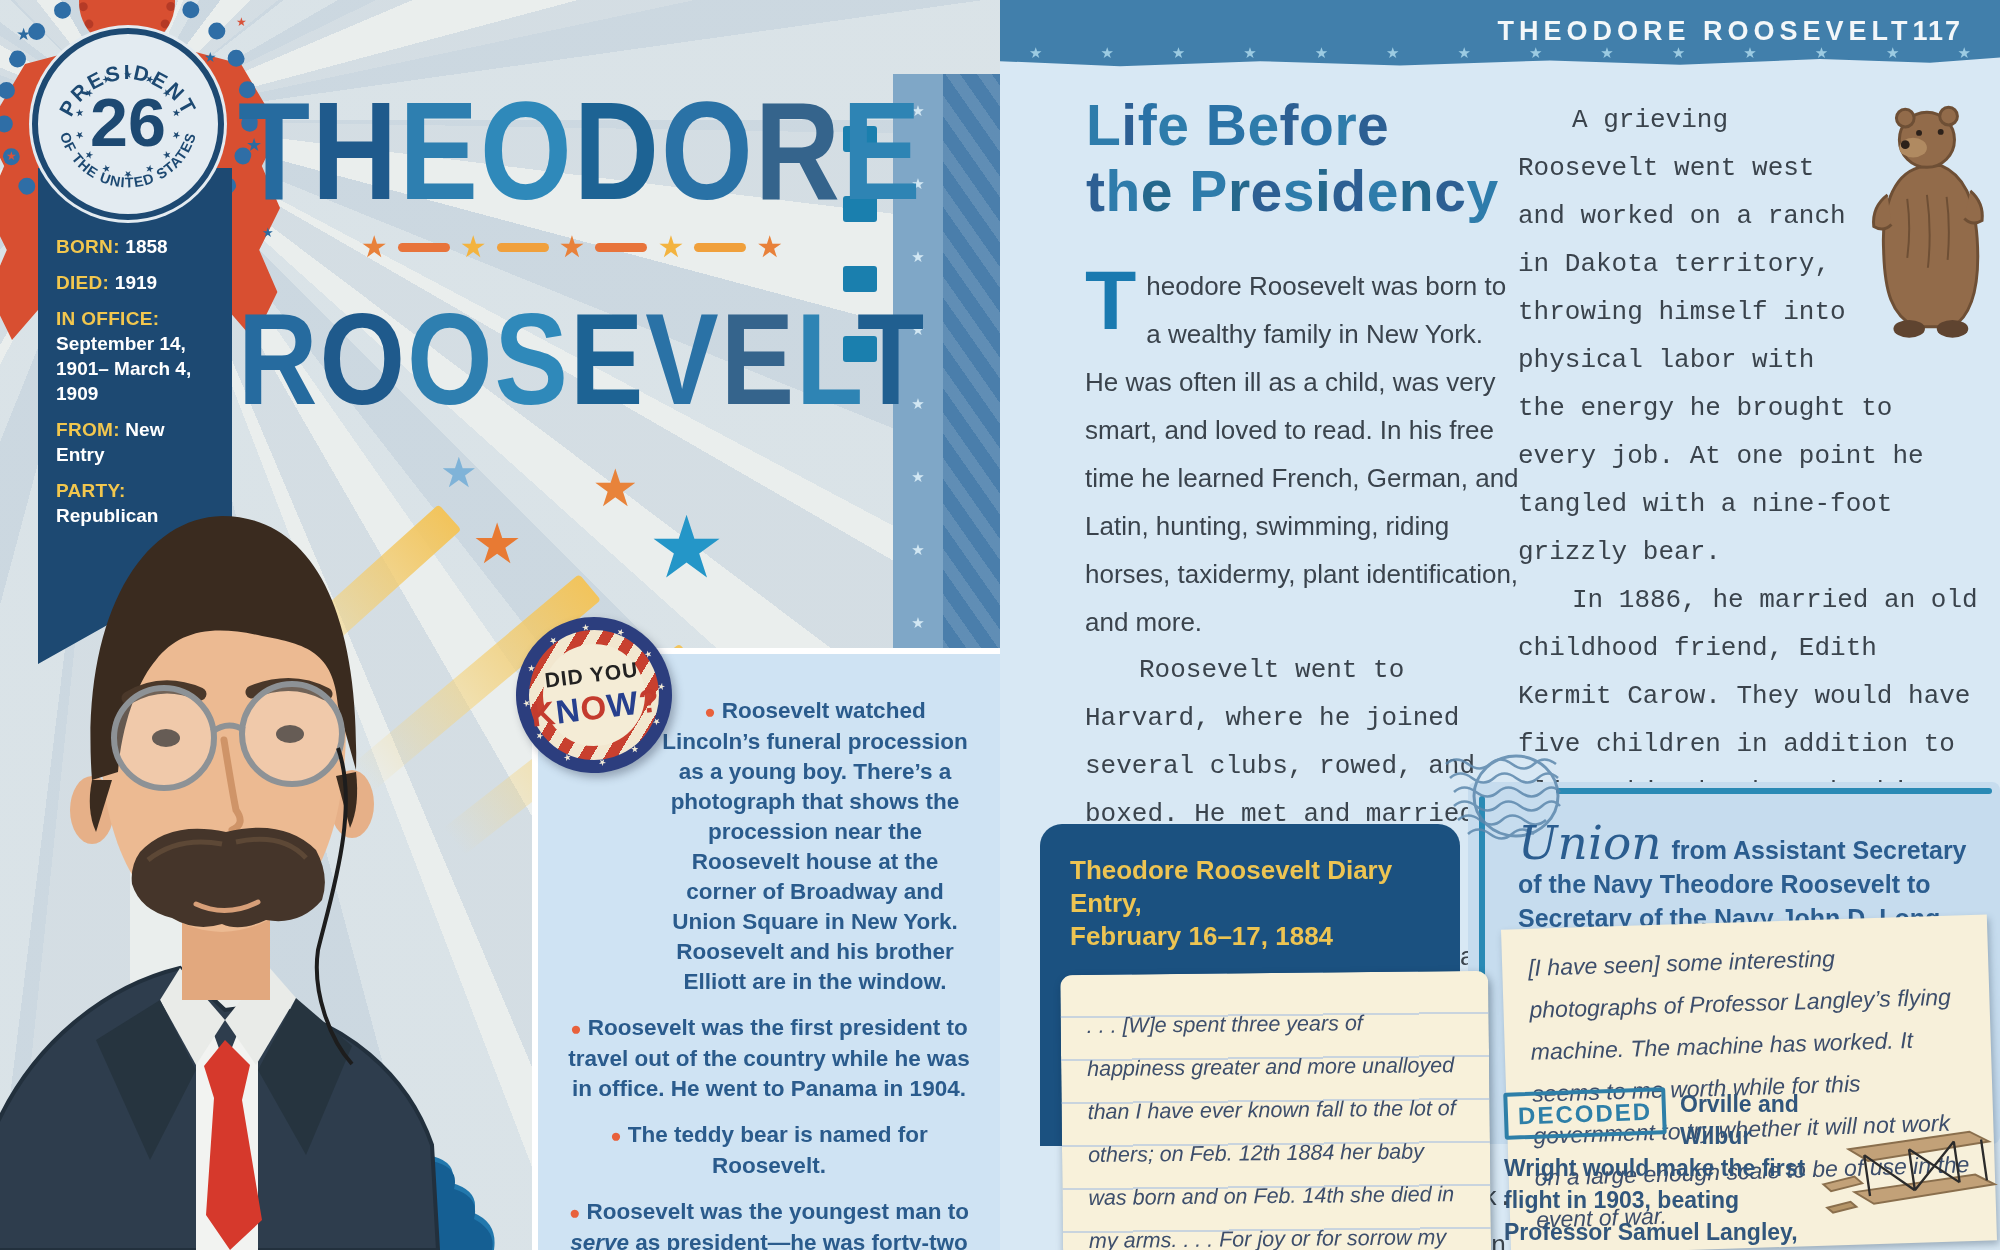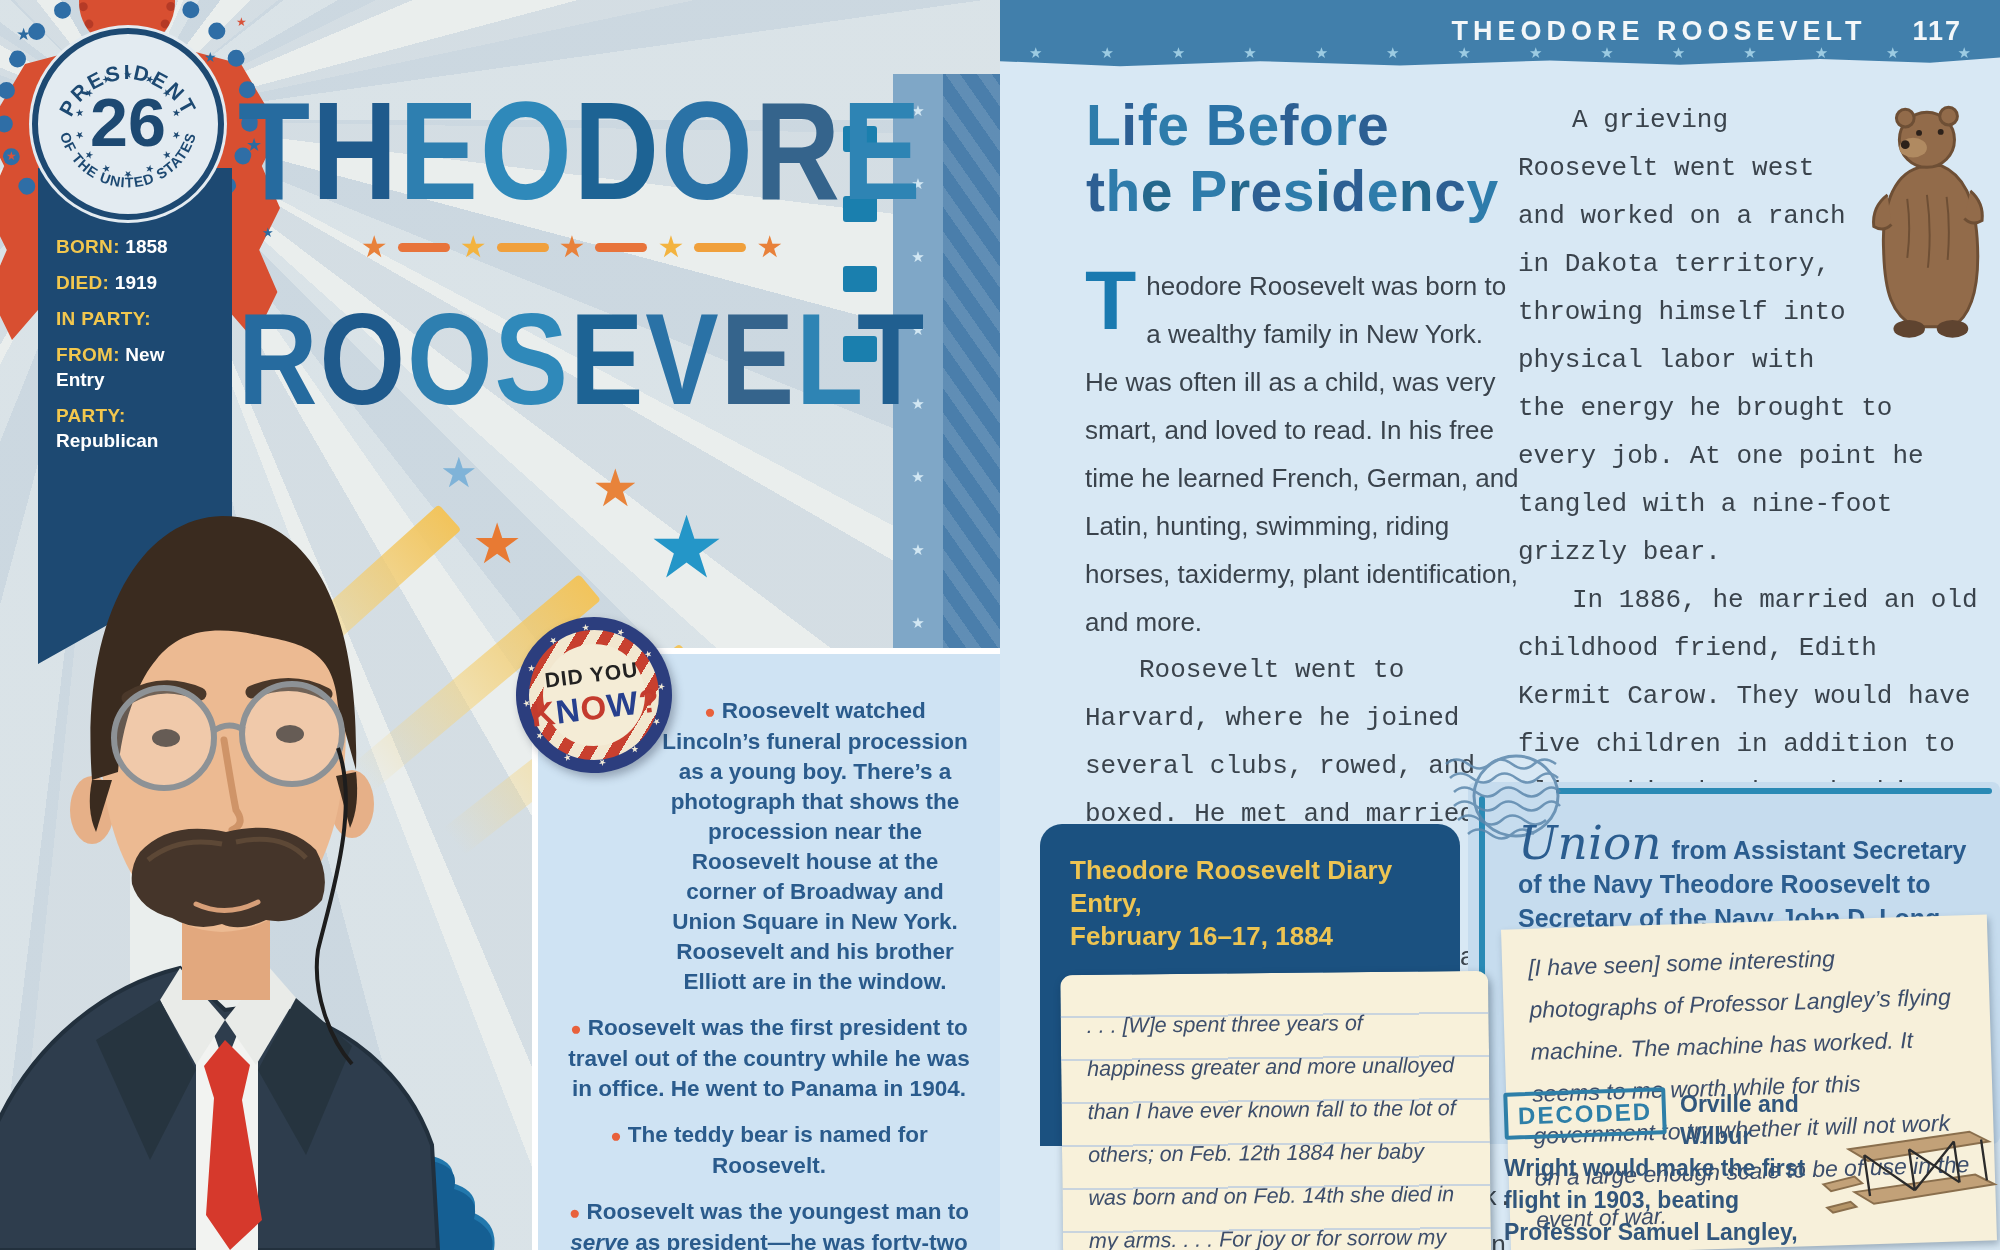--- a/index.html
+++ b/index.html
@@ -86,21 +86,21 @@
     padding:42px 24px 0 24px; }
   .bullet { font-size:22.5px; line-height:30px; font-weight:600; color:#2a5b8c; text-align:center; margin-bottom:16px; }
   .bullet:first-child { padding-left:92px; }
   .bullet .dot { color:#e8613c; font-size:19px; margin-right:6px; }
 
   
   #page-right { position:absolute; left:1000px; top:0; width:1000px; height:1250px; background:#d8e8f4; }
 
   #header-band { position:absolute; left:0; top:0; width:1000px; height:72px; background:#417fab;
     clip-path:polygon(0 0,100% 0,100% 80%,93% 87%,82% 82%,68% 90%,55% 84%,40% 91%,26% 85%,12% 92%,0 85%); }
-  #header-text { position:absolute; right:38px; top:16px; display:flex; gap:46px; align-items:baseline; }
+  #header-text { position:absolute; right:38px; top:16px; display:flex; align-items:baseline; }
   #header-title { color:#f3f7f9; font-size:27px; font-weight:800; letter-spacing:5px; }
   #header-page-num { color:#f3f7f9; font-size:27px; font-weight:800; letter-spacing:2px; }
   #header-stars { position:absolute; left:0; top:44px; width:1000px; display:flex; justify-content:space-around; }
   #header-stars span { font-size:15px; color:#9ccbe2; }
 
   #life-title { position:absolute; left:86px; top:92px; z-index:2; }
   #life-title div { font-size:57px; line-height:66px; font-weight:900; letter-spacing:.5px; }
 
   .bodycol { position:absolute; color:#3a434c; font-size:26px; line-height:48px; font-weight:400; }
   #col1 { left:85px; top:262px; width:436px; }
@@ -155,21 +155,21 @@
         <span class="scatter-star" style="left: 246px; top: 136px; color: rgb(44, 107, 160); font-size: 18px;">★</span>
         <span class="scatter-star" style="left: 262px; top: 226px; color: rgb(44, 107, 160); font-size: 13px;">★</span>
         <span class="scatter-star" style="left: 6px; top: 150px; color: rgb(216, 83, 58); font-size: 12px;">★</span>
         <span class="scatter-star" style="left: 236px; top: 16px; color: rgb(216, 83, 58); font-size: 12px;">★</span>
       </div>
 
     <div id="facts-banner">
       <div id="facts-list">
           <div class="fact"><span class="fact-label">BORN: </span><span class="fact-value">1858</span></div>
           <div class="fact"><span class="fact-label">DIED: </span><span class="fact-value">1919</span></div>
-          <div class="fact"><span class="fact-label">IN PARTY: </span></div>
+          <div class="fact"><span class="fact-label">IN OFFICE: </span><span class="fact-value block">September 14, 1901– March 4, 1909</span></div>
           <div class="fact"><span class="fact-label">FROM: </span><span class="fact-value">New Entry</span></div>
           <div class="fact"><span class="fact-label">PARTY: </span><span class="fact-value">Republican</span></div>
         </div>
     </div>
 
     <div id="pres-badge">
       <svg viewBox="0 0 190 190" width="180" height="180">
         <defs>
           <path id="arcTop" d="M 31 112 A 64 64 0 0 1 159 112" fill="none"></path>
           <path id="arcBot" d="M 21 88 A 74 74 0 0 0 169 88" fill="none"></path>

